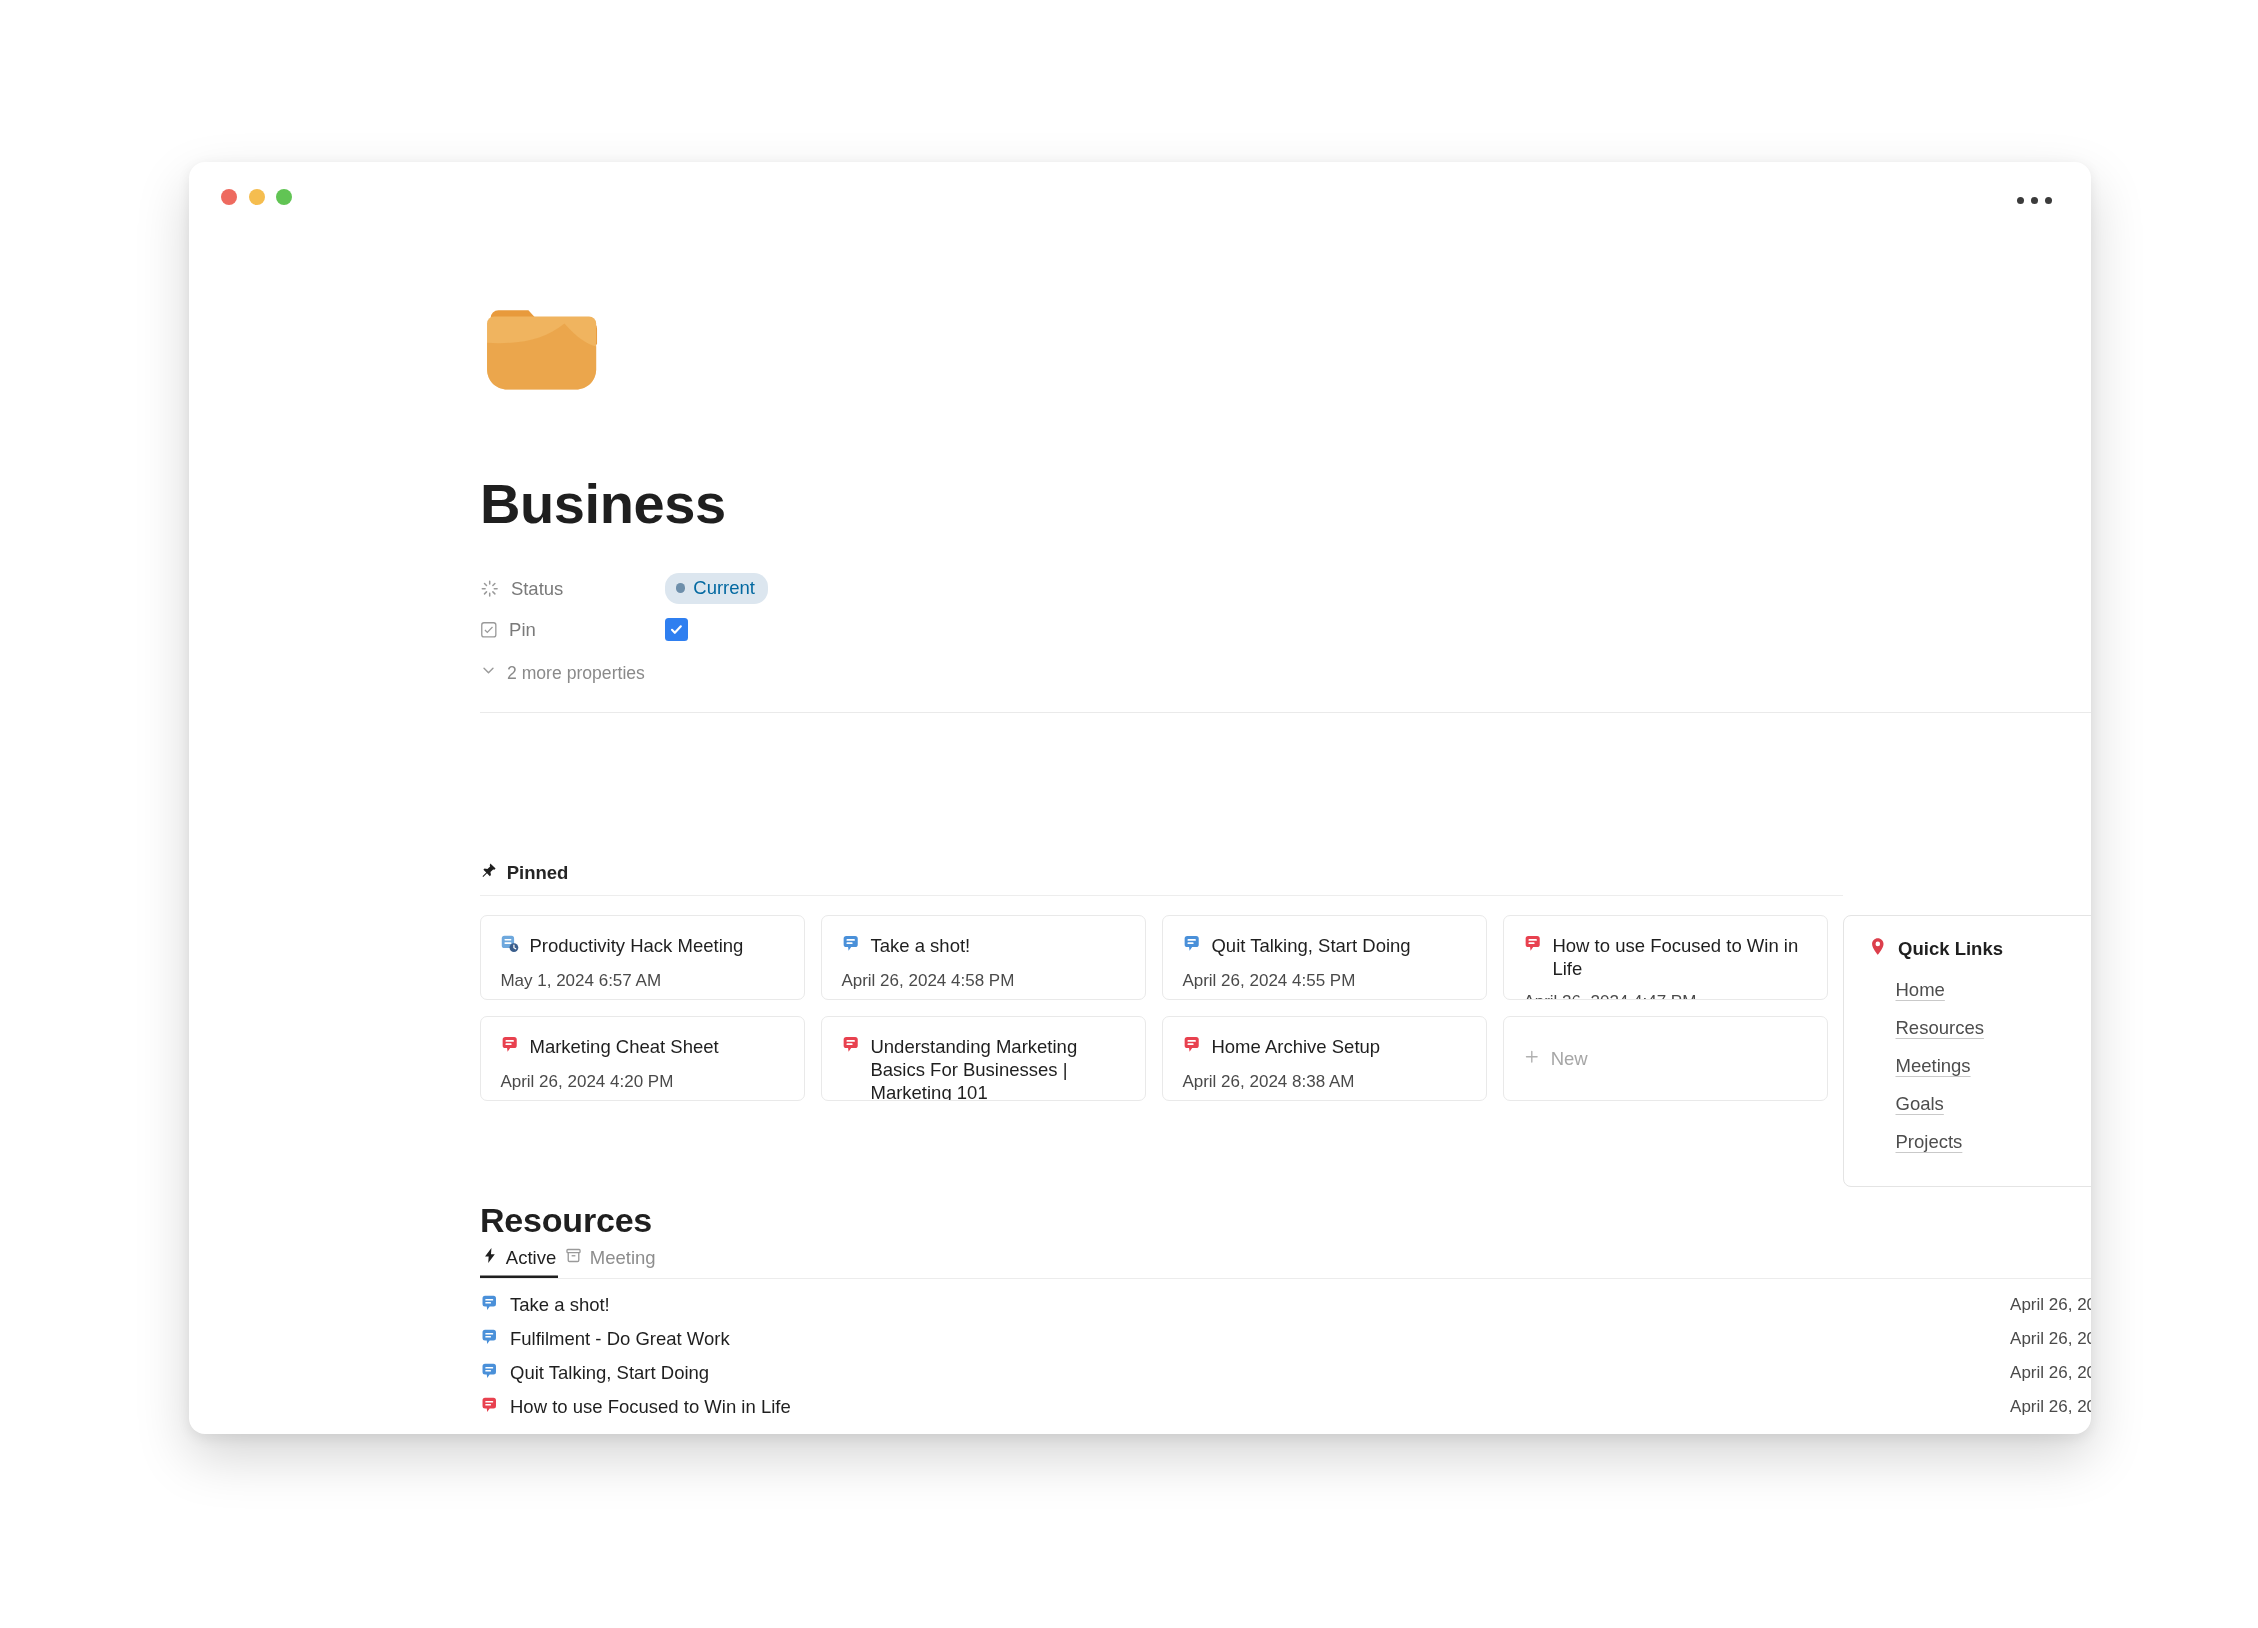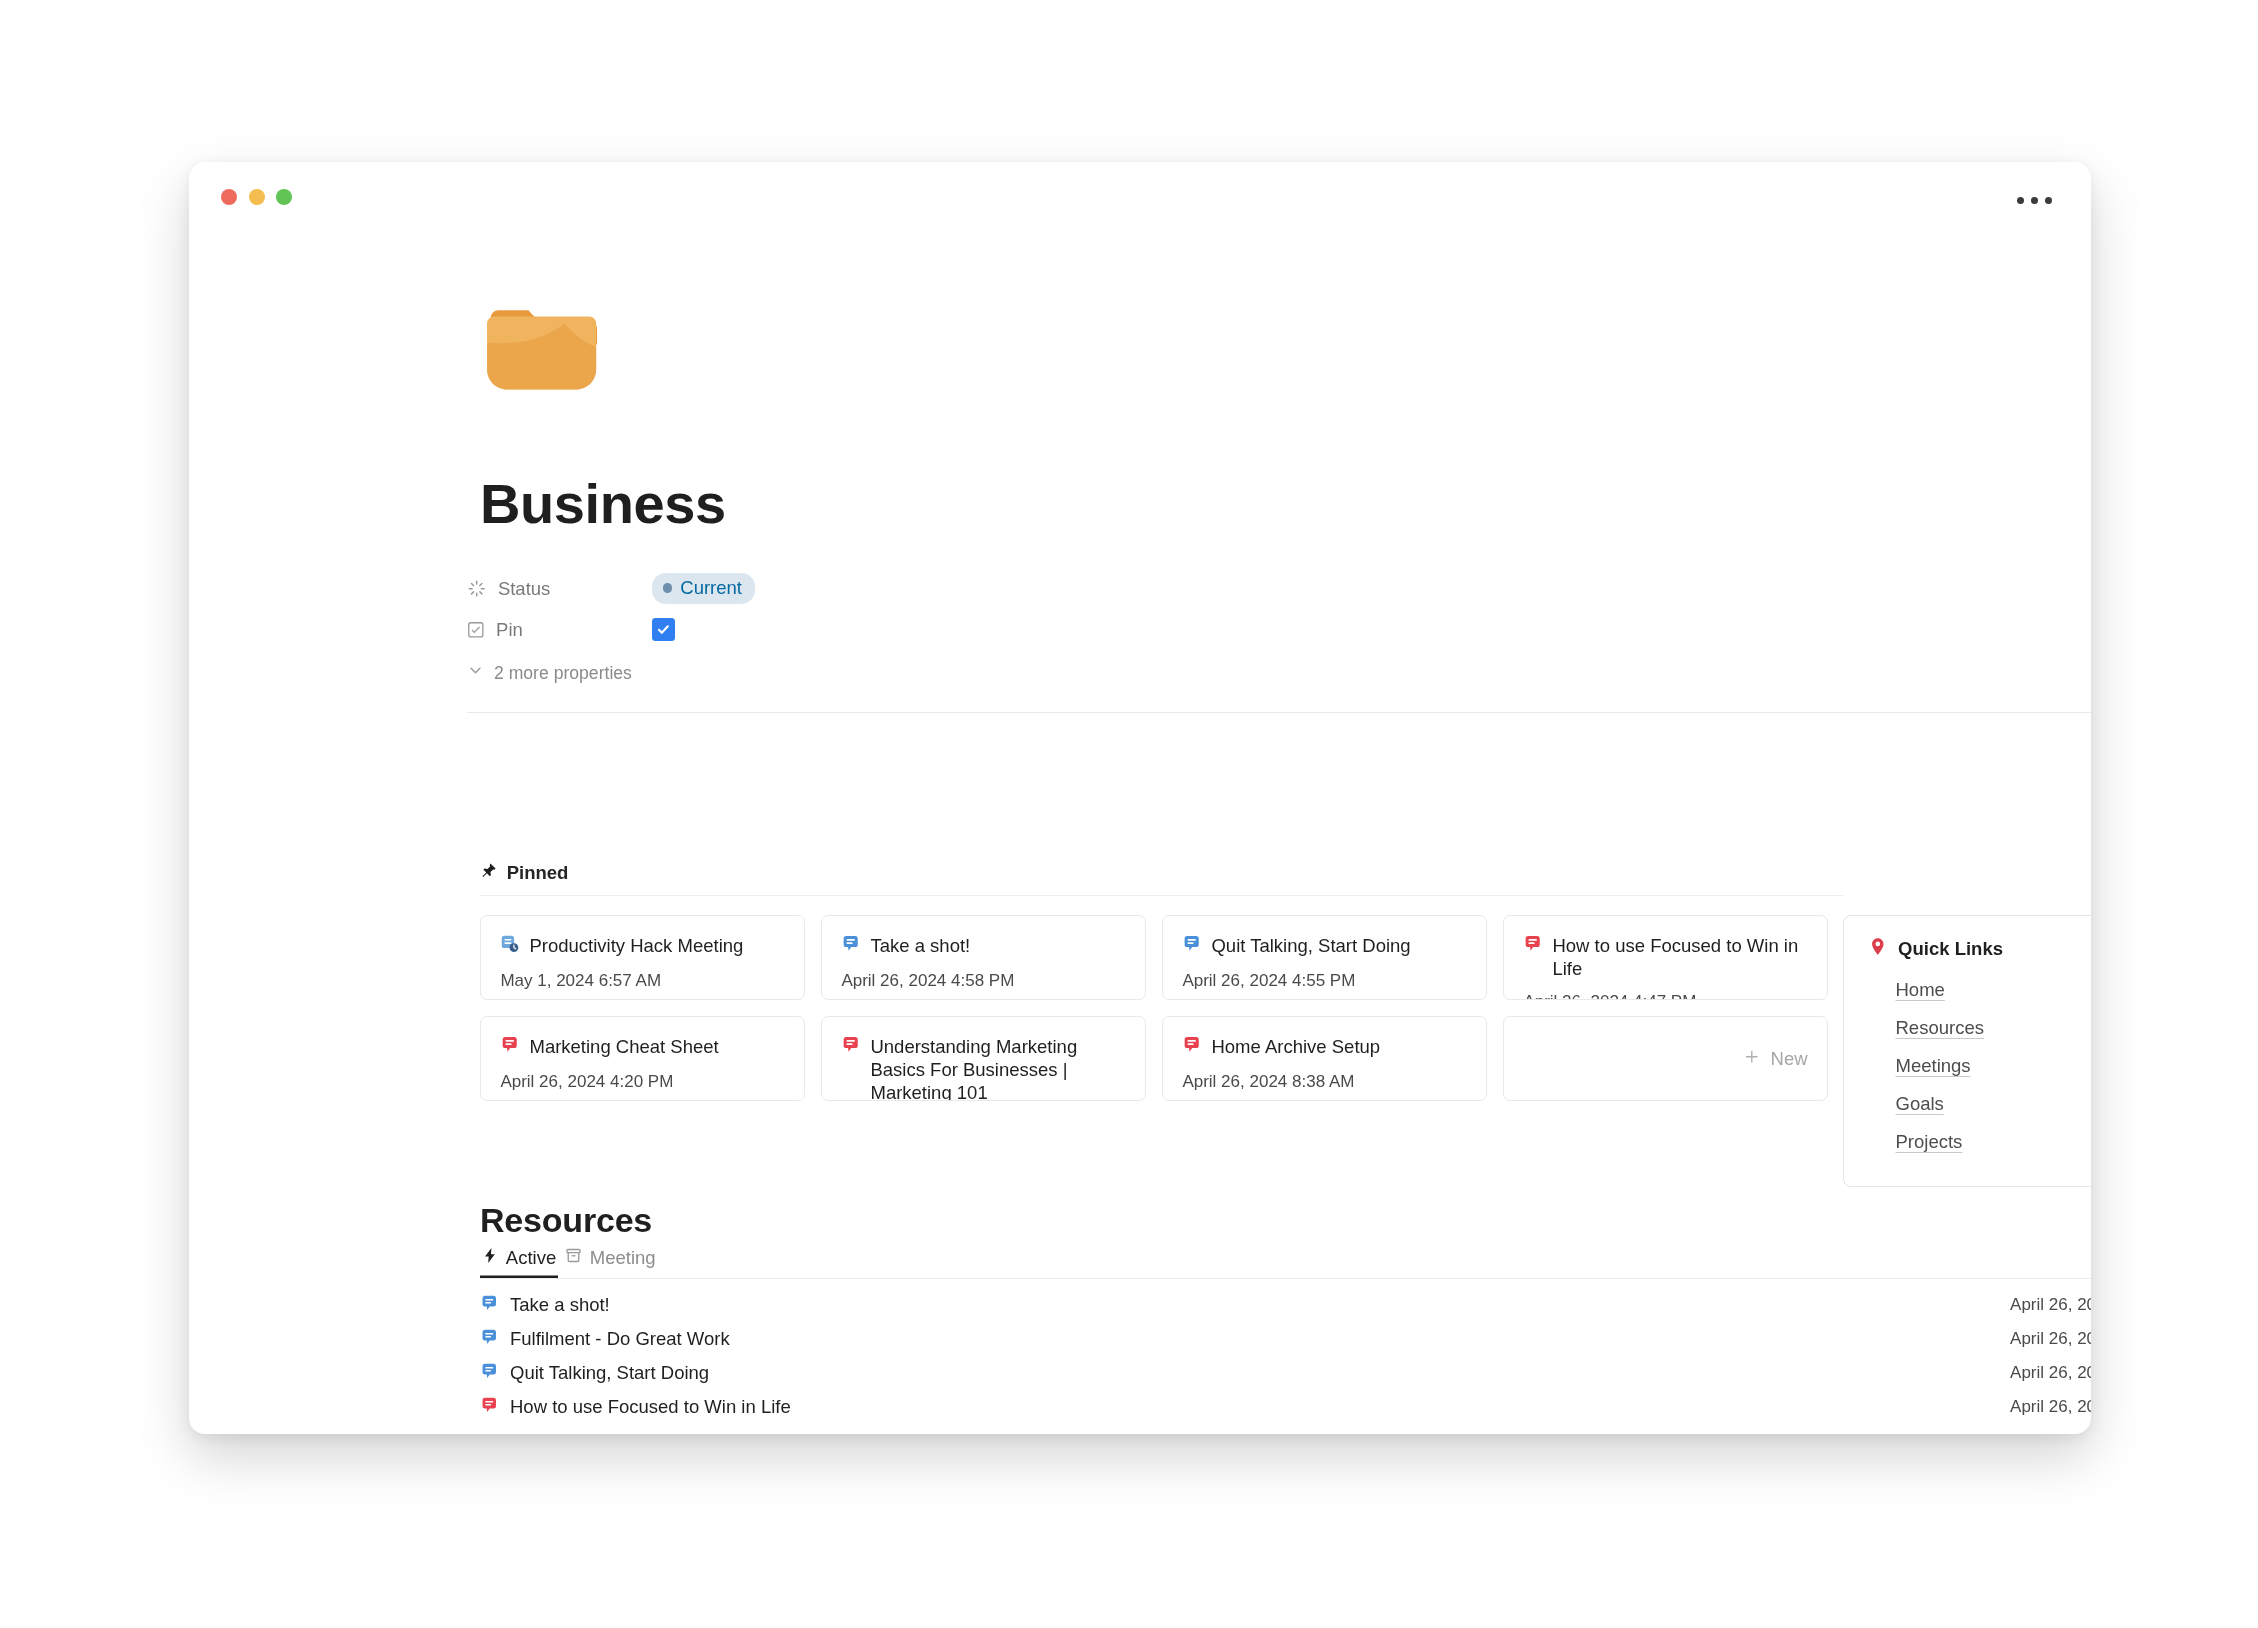--- a/index.html
+++ b/index.html
@@ -42,21 +42,21 @@
   
   .folder-icon { position: absolute; left: 291px; top: 57px; width: 132px; height: 115px; }
 
   
   .page-title {
     position: absolute; left: 291px; top: 240px;
     font-size: 56px; font-weight: 700; letter-spacing: -0.4px; color: #1f1f1f;
   }
 
   
-  .props { position: absolute; left: 278px; top: 337px; width: 1500px; }
+  .props { position: absolute; left: 291px; top: 337px; width: 1500px; }
   .prop-row { display: flex; align-items: center; height: 41px; }
   .prop-label { display: flex; align-items: center; gap: 11.5px; width: 185px; color: #7a7a7a; font-size: 18.5px; }
   .prop-label svg { display: block; }
   .badge {
     display: inline-flex; align-items: center; gap: 8px;
     background: #dce6ef; color: #0369a1;
     border-radius: 14px; padding: 4.4px 13.2px 5.3px 10.6px; font-size: 18.5px;
   }
   .badge .bdot { width: 9.7px; height: 9.7px; border-radius: 50%; background: #6e8fab; display: block; }
   .checkbox {
@@ -88,21 +88,21 @@
     padding: 17.6px 19.4px 16px 19.4px; height: 85px;
     background: #fff; cursor: pointer; overflow: hidden;
   }
   .card-title {
     display: flex; align-items: flex-start; gap: 9.7px;
     font-size: 18.5px; color: #1f1f1f; line-height: 1.26;
   }
   .card-title .ico { flex: 0 0 auto; margin-top: 0.9px; }
   .card-date { margin-top: 11.5px; font-size: 17px; color: #4a4a4a; }
   .card.new {
-    display: flex; align-items: center; justify-content: flex-end;
+    display: flex; align-items: center; justify-content: flex-start;
     color: #a6a6a6; font-size: 18.5px; gap: 9.7px;
   }
 
   .quick-links {
     border: 1.3px solid #e4e4e4; border-radius: 8px;
     padding: 21px 25px 25px 25px; width: 300px; min-height: 219px; background: #fff;
   }
   .ql-head {
     display: flex; align-items: center; gap: 11.5px;
     font-size: 18.5px; font-weight: 700; color: #1f1f1f; margin-bottom: 10px;

